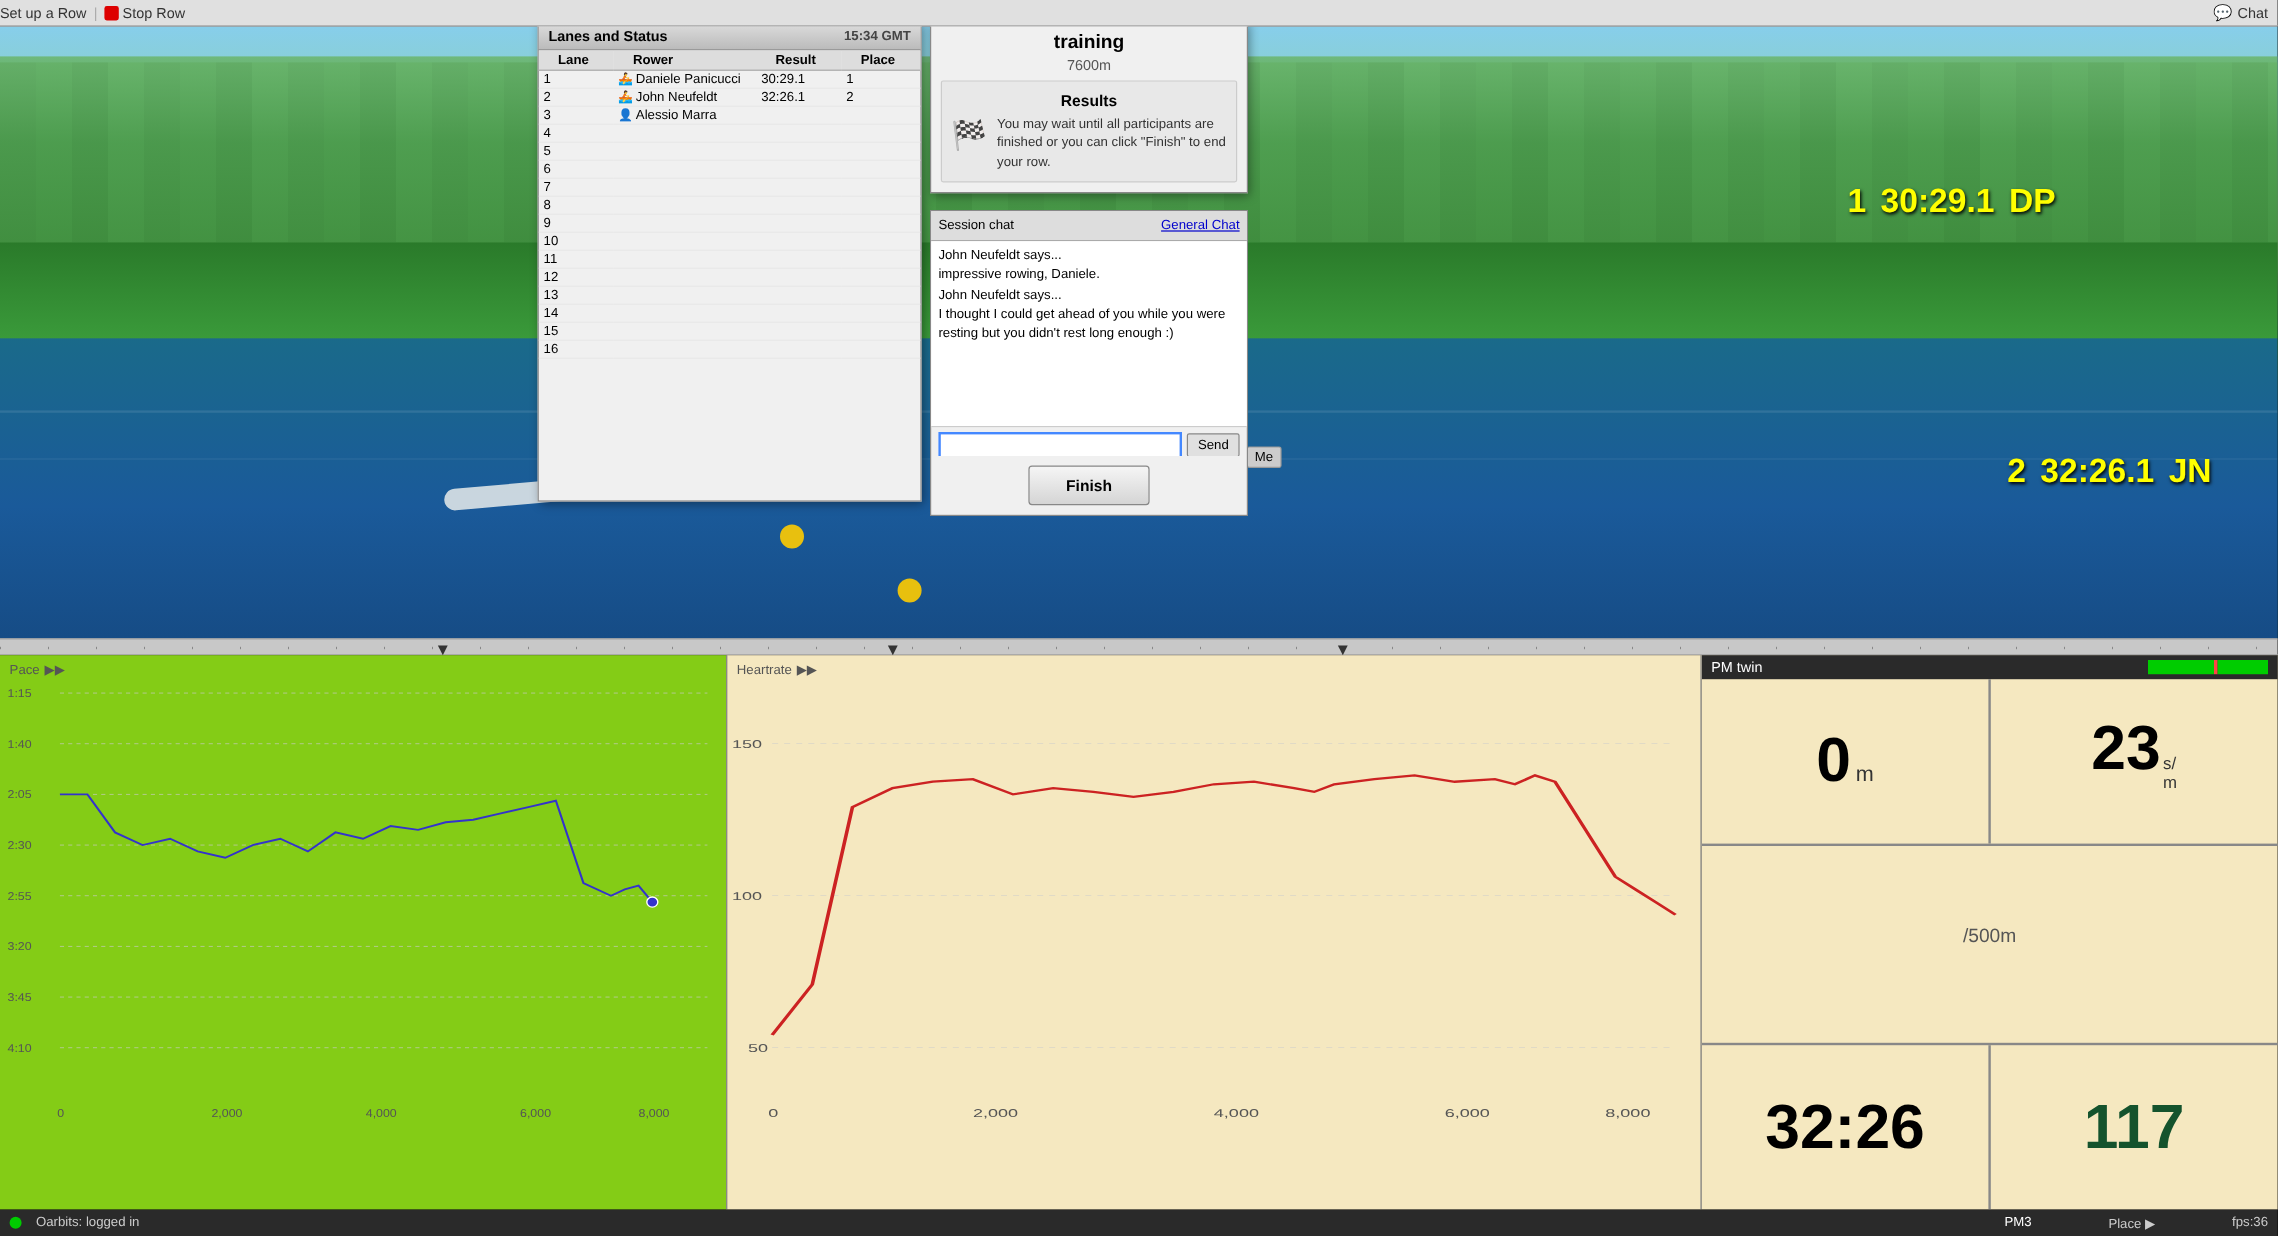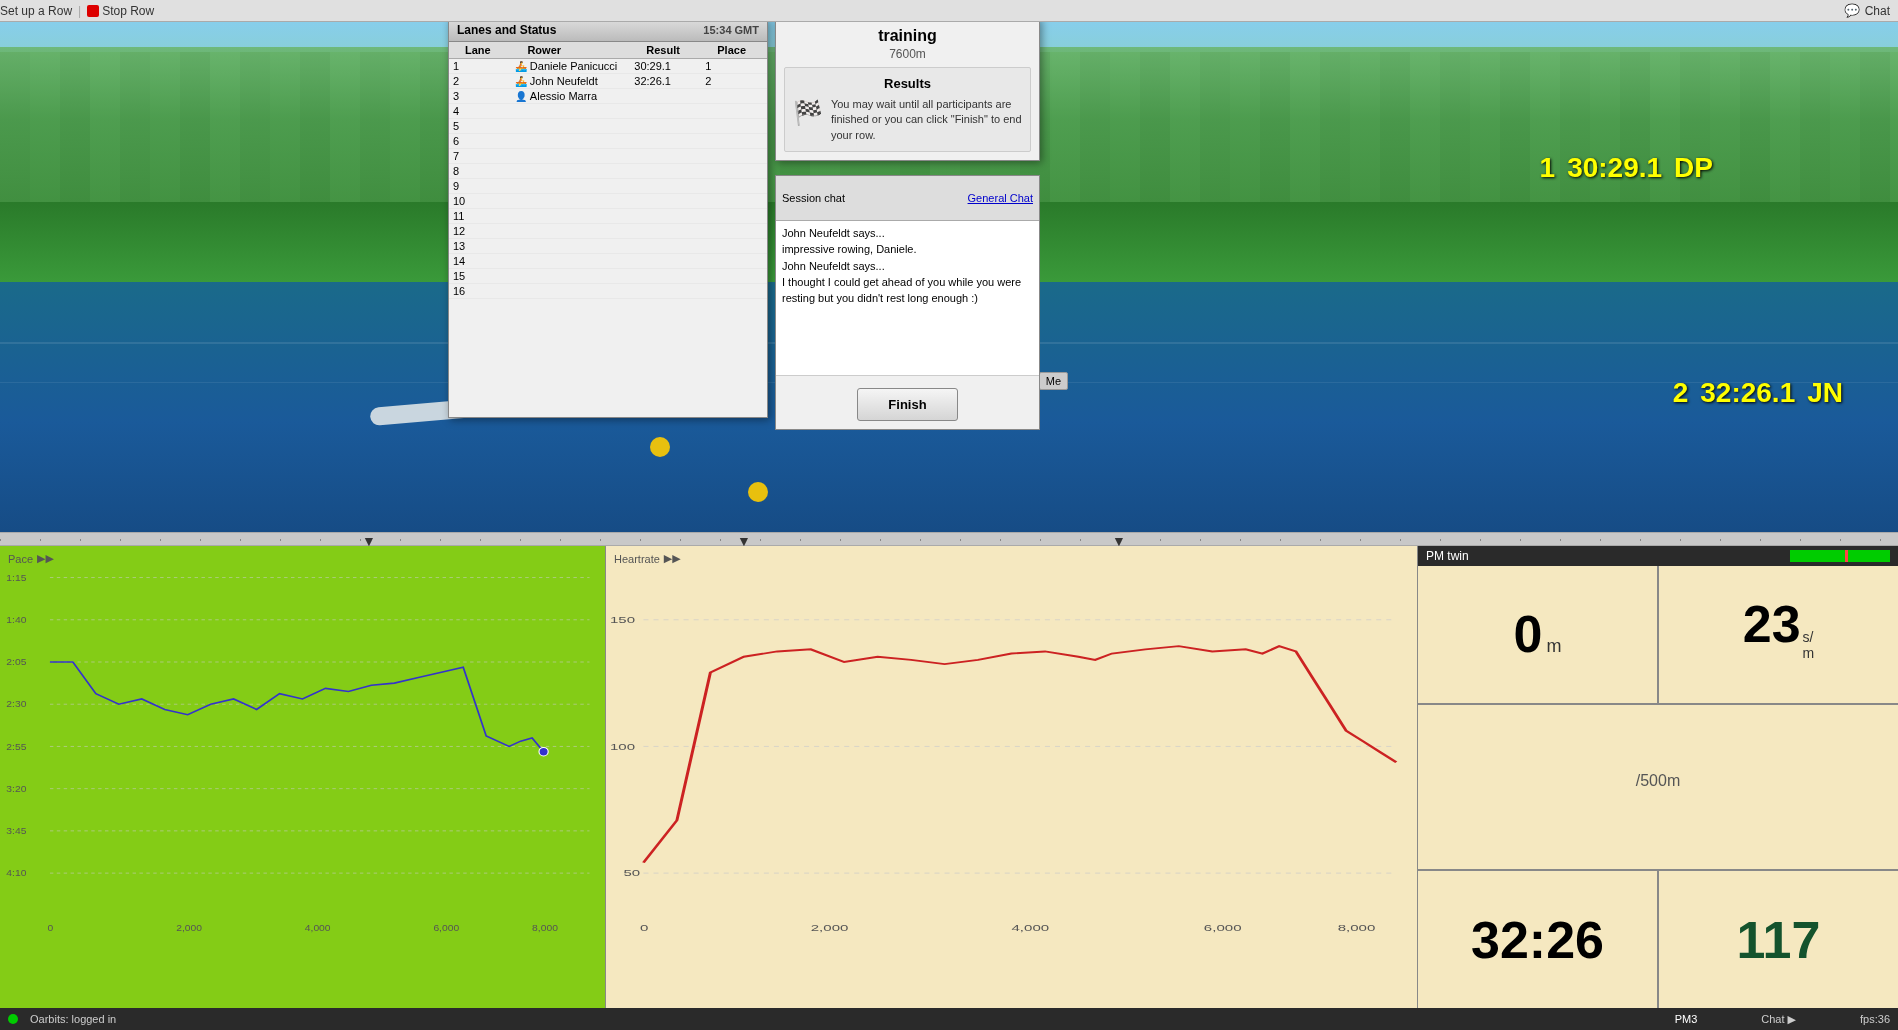--- a/index.html
+++ b/index.html
@@ -87,21 +87,21 @@
     }
 
     
     #chat-section {
       position: absolute; top: 175px; left: 775px; width: 265px;
       background: #f0f0f0; border: 1px solid #888;
       z-index: 50;
     }
     #chat-section .chat-header {
       display: flex; justify-content: space-between; align-items: center;
-      padding: 16px 6px; background: #ddd; border-bottom: 1px solid #aaa;
+      padding: 6px 6px; background: #ddd; border-bottom: 1px solid #aaa;
       font-size: 11px;
     }
     #chat-section .general-chat-link {
       color: #0000cc; text-decoration: underline; cursor: pointer; font-size: 11px;
     }
     #chat-section .chat-messages {
       height: 155px; overflow-y: auto; padding: 4px 6px;
       background: #fff; border-bottom: 1px solid #ccc;
       font-size: 11px; line-height: 1.4;
     }
@@ -535,16 +535,16 @@
   </div>
 
 </div>
 
 <div id="status-bar">
   <span class="green-dot"></span>
   <span>Oarbits: logged in</span>
   <span style="flex:1;"></span>
   <span class="pm3-label">PM3</span>
   <span style="margin:0 20px;"></span>
-  <span style="cursor:pointer;">Chat ▶</span>
+  <span style="cursor:pointer;">Place ▶</span>
   <span style="margin:0 20px;"></span>
   <span>fps:36</span>
 </div>
 
 </body></html>

